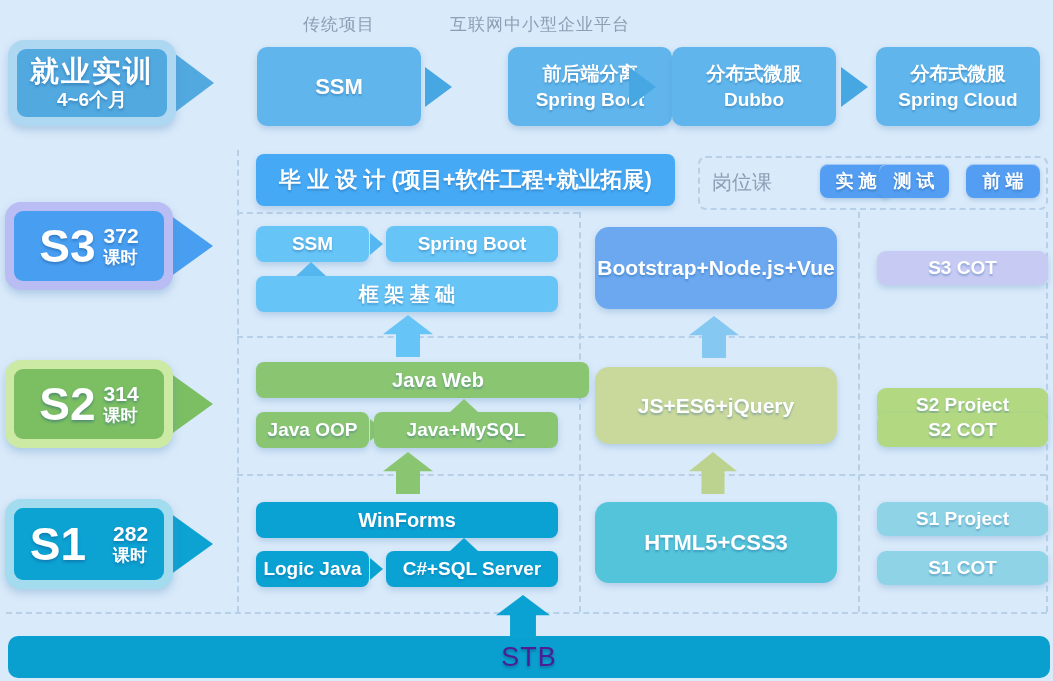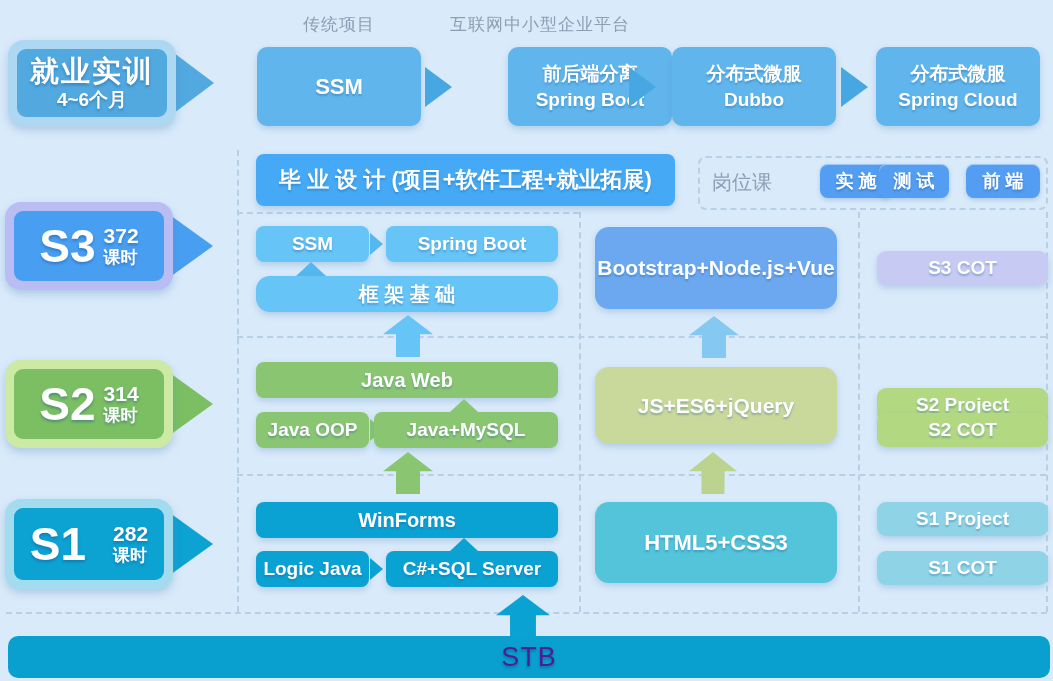--- a/index.html
+++ b/index.html
@@ -108,21 +108,21 @@
   <div class="abs badge-arrow" style="left:163px;top:210px;border-left:50px solid var(--s3-inner);"></div>
 
   <div class="abs box r8 fill-s3" style="left:256px;top:226px;width:113px;height:36px;font-size:19px;">
     <span>SSM</span>
   </div>
   <div class="abs tri-right" style="left:370px;top:233px;border-left:13px solid var(--s3-small-arrow);"></div>
   <div class="abs box r8 fill-s3" style="left:386px;top:226px;width:172px;height:36px;font-size:19px;">
     <span>Spring Boot</span>
   </div>
   <div class="abs tri-up" style="left:296px;top:262px;border-bottom:14px solid var(--s3-small-arrow);"></div>
-  <div class="abs box r8 fill-s3" style="left:256px;top:276px;width:302px;height:36px;font-size:20px;border-radius:14px;">
+  <div class="abs box r8 fill-s3" style="left:256px;top:276px;width:302px;height:36px;font-size:20px;">
     <span>框 架 基 础</span>
   </div>
   <div class="abs block-arrow" style="left:383px;top:315px;width:50px;height:42px;background:var(--s3-box);"></div>
 
   <div class="abs box r14" style="left:595px;top:227px;width:242px;height:82px;background:var(--s3-web);font-size:21px;">
     <span>Bootstrap+Node.js+Vue</span>
   </div>
   <div class="abs block-arrow" style="left:689px;top:316px;width:50px;height:42px;background:var(--s3-block-arrow-b);"></div>
   <div class="abs box" style="left:877px;top:251px;width:171px;height:34px;background:var(--s3-cot);font-size:19px;border-radius:9px;">
     <span>S3 COT</span>
@@ -132,21 +132,21 @@
     <div class="badge-inner" style="background:var(--s2-inner);">
       <span class="stage-name">S2</span>
       <span class="stage-hours">
         <span class="num">314</span>
         <span class="unit">课时</span>
       </span>
     </div>
   </div>
   <div class="abs badge-arrow" style="left:163px;top:368px;border-left:50px solid var(--s2-inner);"></div>
 
-  <div class="abs box r8 fill-s2" style="left:256px;top:362px;width:302px;height:36px;font-size:20px;">
+  <div class="abs box r8 fill-s2" style="left:256px;top:362px;width:302px;height:36px;font-size:20px;padding-left:31px;">
     <span>Java Web</span>
   </div>
   <div class="abs box r8 fill-s2" style="left:256px;top:412px;width:113px;height:36px;font-size:19px;">
     <span>Java OOP</span>
   </div>
   <div class="abs tri-right" style="left:370px;top:419px;border-left:13px solid var(--s2-box);"></div>
   <div class="abs box r8 fill-s2" style="left:374px;top:412px;width:184px;height:36px;font-size:19px;">
     <span>Java+MySQL</span>
   </div>
   <div class="abs tri-up" style="left:450px;top:399px;border-bottom:13px solid var(--s2-box);border-left-width:14px;border-right-width:14px;"></div>

